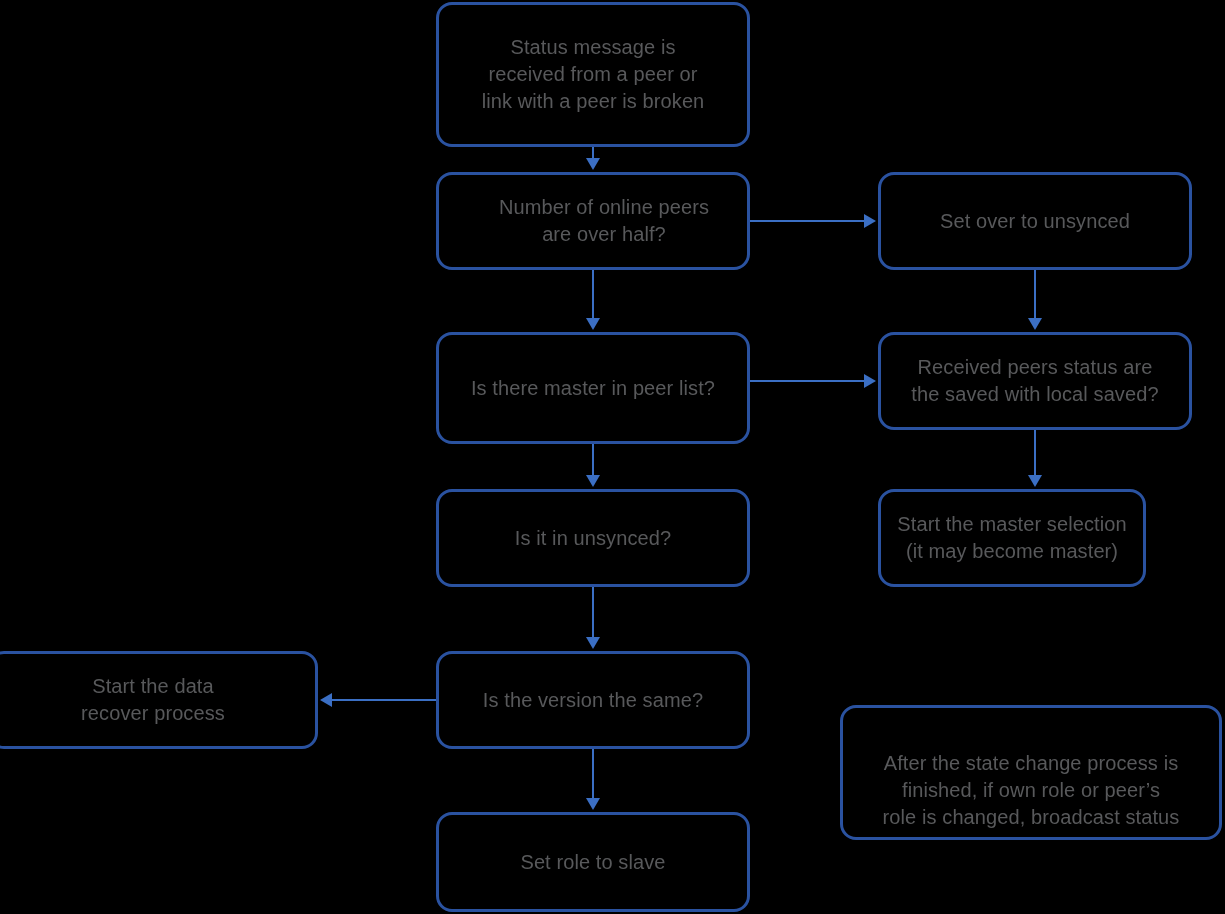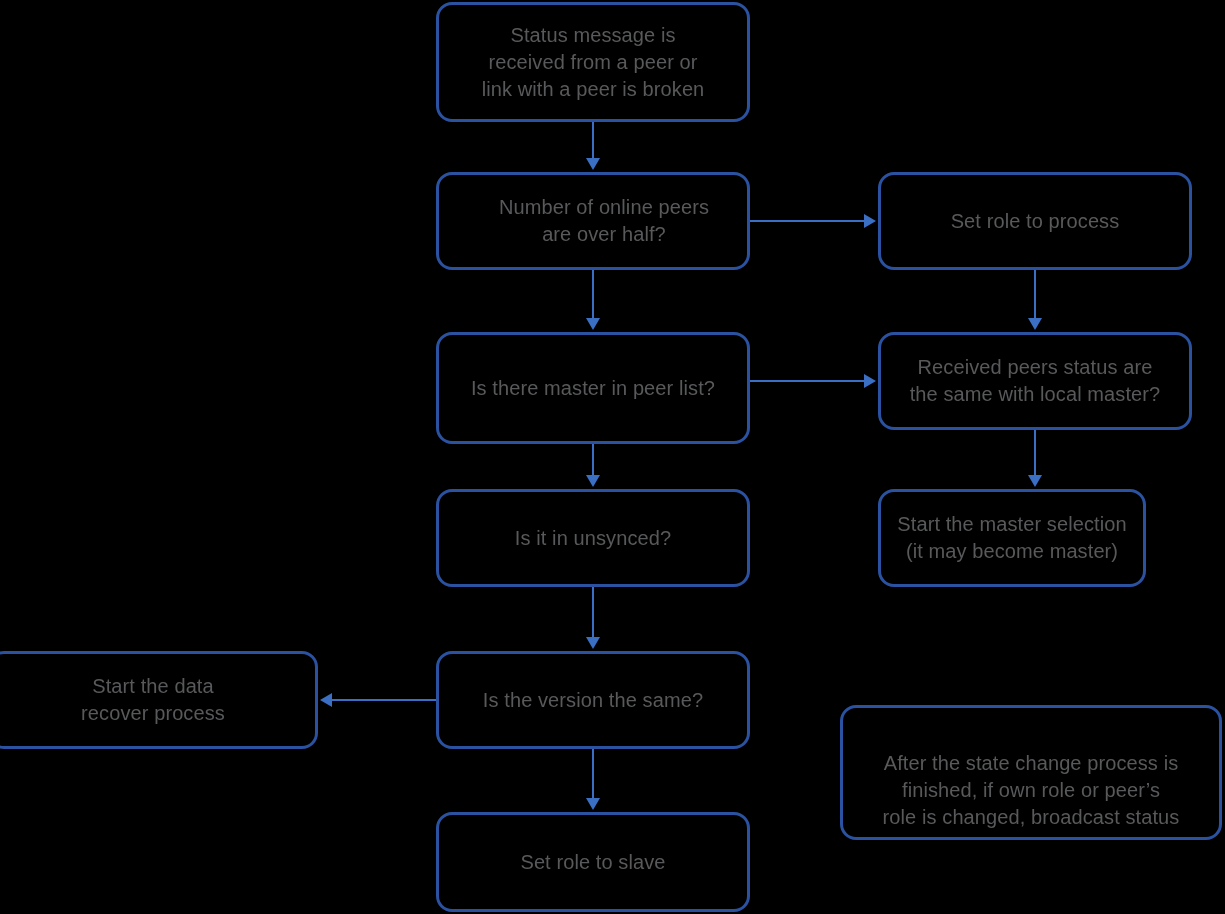--- a/index.html
+++ b/index.html
@@ -91,42 +91,42 @@
 
   <div class="edge v" style="left:592px; top:587px; height:50px;"></div>
   <div class="arrowhead down" style="left:586px; top:637px;"></div>
 
   <div class="edge h" style="left:332px; top:699px; width:104px;"></div>
   <div class="arrowhead left" style="left:320px; top:693px;"></div>
 
   <div class="edge v" style="left:592px; top:749px; height:49px;"></div>
   <div class="arrowhead down" style="left:586px; top:798px;"></div>
 
-  <div class="node" style="left:436px; top:2px; width:314px; height:120px;">
+  <div class="node" style="left:436px; top:2px; width:314px; height:145px;">
     <span class="label">Status message is
 received from a peer or
 link with a peer is broken</span>
   </div>
 
   <div class="node" style="left:436px; top:172px; width:314px; height:98px;padding-left:36px;">
     <span class="label">Number of online peers
 are over half?</span>
   </div>
 
   <div class="node" style="left:878px; top:172px; width:314px; height:98px;">
-    <span class="label">Set role to process</span>
+    <span class="label">Set over to unsynced</span>
   </div>
 
   <div class="node" style="left:436px; top:332px; width:314px; height:112px;">
     <span class="label">Is there master in peer list?</span>
   </div>
 
   <div class="node" style="left:878px; top:332px; width:314px; height:98px;">
     <span class="label">Received peers status are
-the same with local master?</span>
+the saved with local saved?</span>
   </div>
 
   <div class="node" style="left:436px; top:489px; width:314px; height:98px;">
     <span class="label">Is it in unsynced?</span>
   </div>
 
   <div class="node" style="left:878px; top:489px; width:268px; height:98px;">
     <span class="label">Start the master selection
 (it may become master)</span>
   </div>

